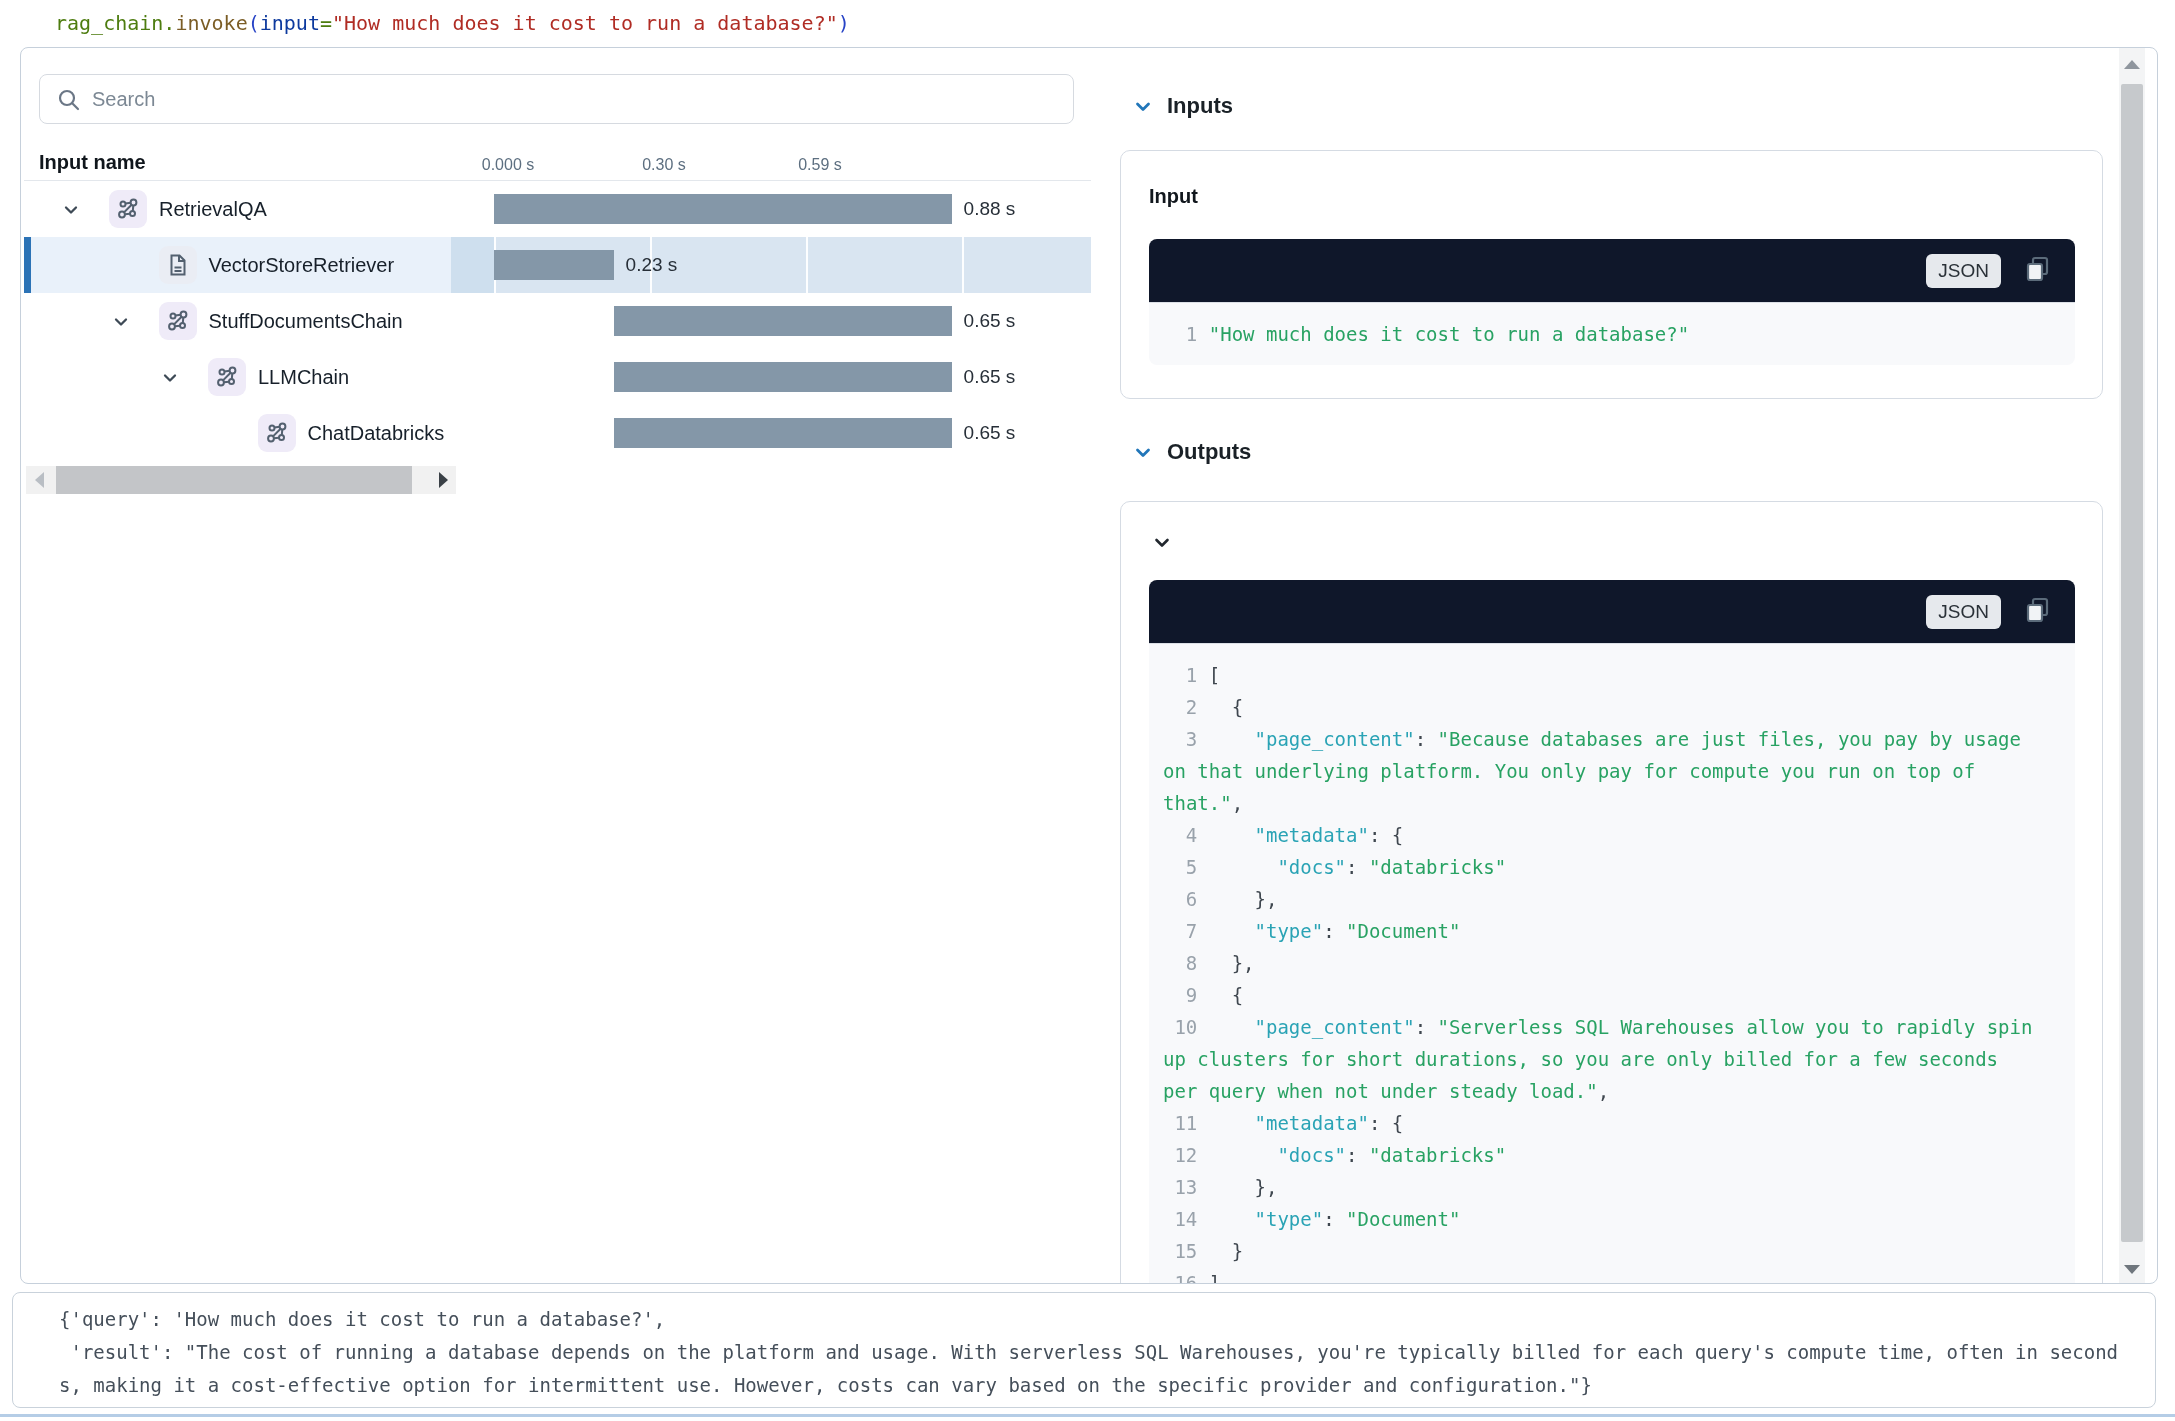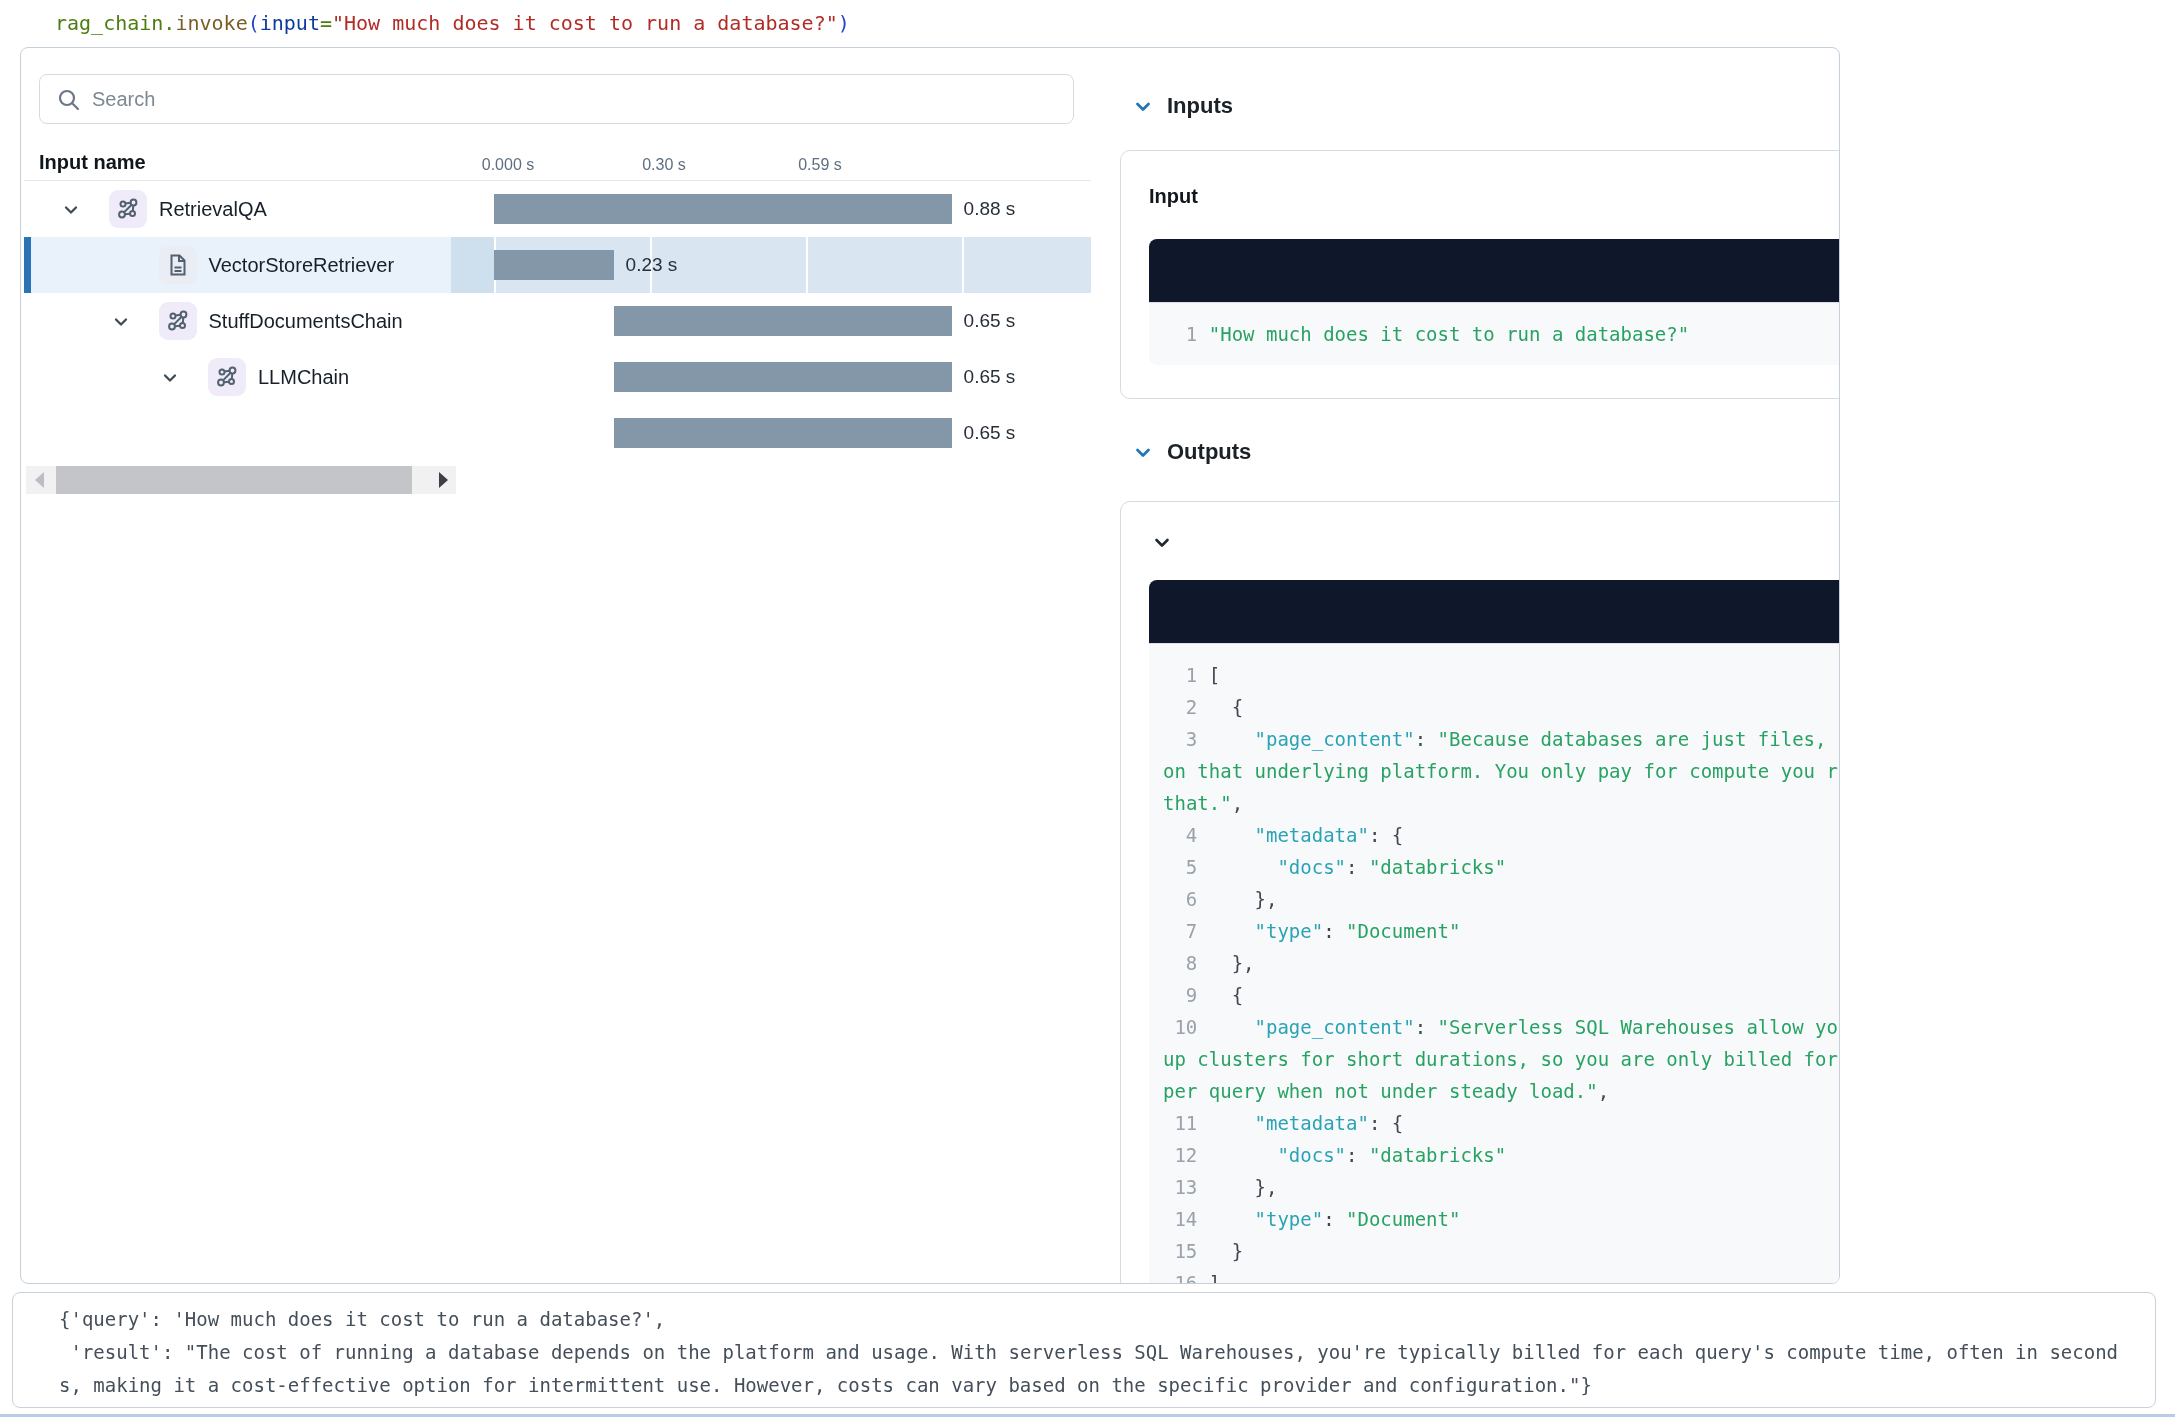--- a/index.html
+++ b/index.html
@@ -7,21 +7,21 @@
   .page { position:relative; width:2175px; height:1421px; background:#fff; overflow:hidden;
           font-family:"Liberation Sans","DejaVu Sans",sans-serif; }
 
   
   .code-line { position:absolute; left:55px; top:10px; font-size:20px; line-height:26px;
                font-family:"DejaVu Sans Mono","Liberation Mono",monospace; color:#212121; white-space:pre; }
   .tok-plain { color:#4d7c0f; } .tok-func { color:#7B5D26; } .tok-bracket { color:#2743C6; }
   .tok-param { color:#0D3A9E; } .tok-string { color:#B02C24; }
 
   
-  .main-panel { position:absolute; left:20px; top:47px; width:1820px; height:1237px;
+  .main-panel { position:absolute; left:20px; top:47px; width:2138px; height:1237px;
                 background:#fff; border:1px solid #C6D0DB; border-radius:8px; overflow:hidden;padding-left:20px; }
 
   
   .search-box { position:absolute; left:18px; top:26px; width:1035px; height:50px;
                 border:1px solid #D6DAE0; border-radius:8px; background:#fff; }
   .search-box svg { position:absolute; left:16px; top:12px; }
   .search-input { position:absolute; left:52px; top:1px; width:960px; height:46px; border:0; outline:0;
                   font-size:20px; color:#333; background:transparent; font-family:inherit; }
   .search-input::placeholder { color:#7C8894; opacity:1; }
 
@@ -238,20 +238,37 @@
       <span class="tlabel" style="left: 234px;">LLMChain</span>
     </div>
     <div class="ttime">
 
       <span class="bar" style="left: 162.6px; width: 338px;"></span>
       <span class="dur" style="left: 512.6px;">0.65 s</span>
     </div>
   </div>
 
   <div class="trow">
+    <div class="tname">
+
+      <span class="chip chip-chain" style="left: 233.5px;">
+        <svg class="g-chain" width="24" height="24" viewBox="0 0 24 24" fill="none" stroke="#53606F" stroke-width="2">
+          <circle cx="7" cy="7" r="2.5"></circle>
+                <circle cx="17.5" cy="5.5" r="2.9"></circle>
+                <circle cx="6" cy="17.5" r="2.9"></circle>
+                <circle cx="16.5" cy="16.5" r="2.5"></circle>
+          <path d="M9.4 6.6 L14.7 5.8"></path>
+                <path d="M15.6 7.7 L8 15.4"></path>
+                <path d="M8.9 17.2 L14.1 16.7"></path>
+                <path d="M17.3 8.4 L16.8 14"></path>
+        </svg>
+
+      </span>
+      <span class="tlabel" style="left: 283.5px;">ChatDatabricks</span>
+    </div>
     <div class="ttime">
 
       <span class="bar" style="left: 162.6px; width: 338px;"></span>
       <span class="dur" style="left: 512.6px;">0.65 s</span>
     </div>
   </div>
 </div>
 
     <div class="hscroll">
       <span class="hs-btn hs-left">

